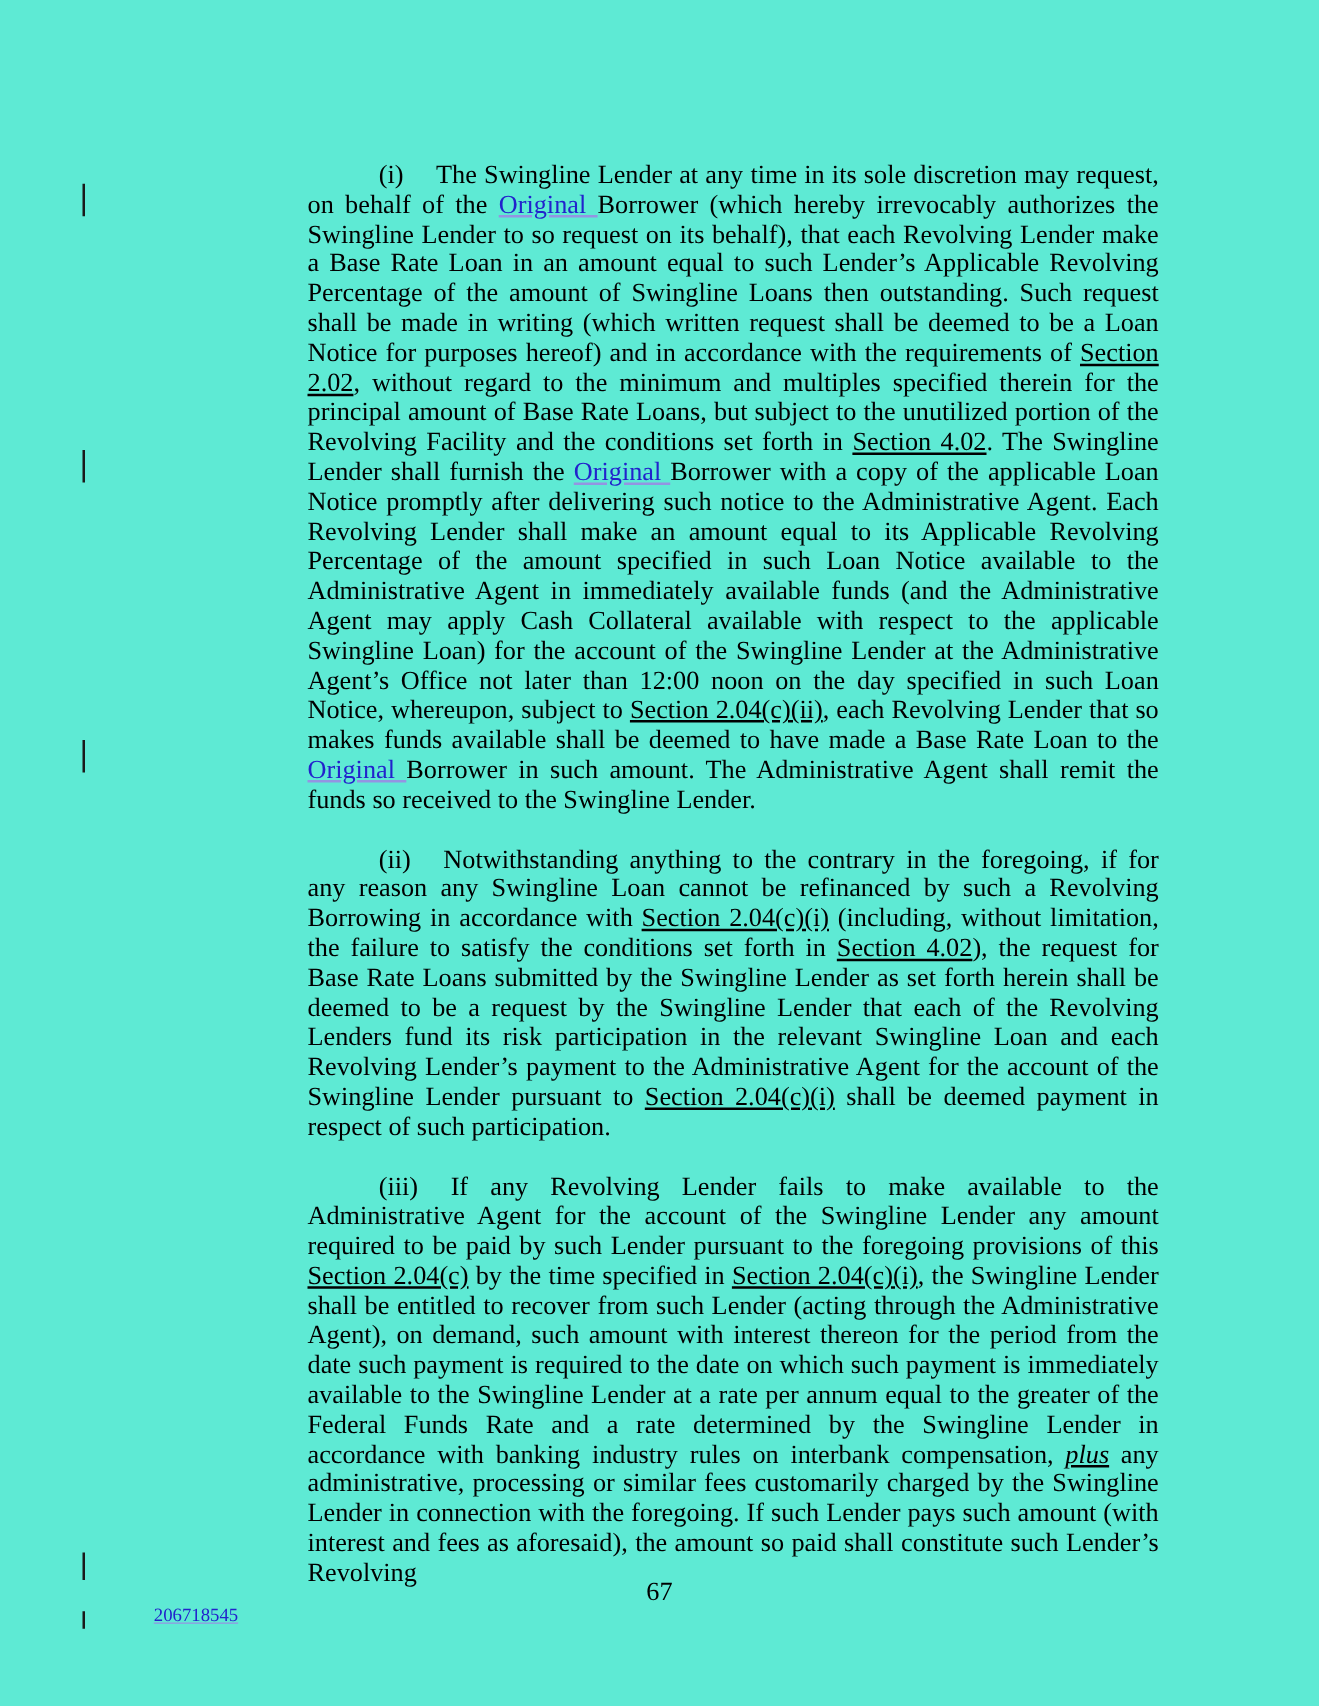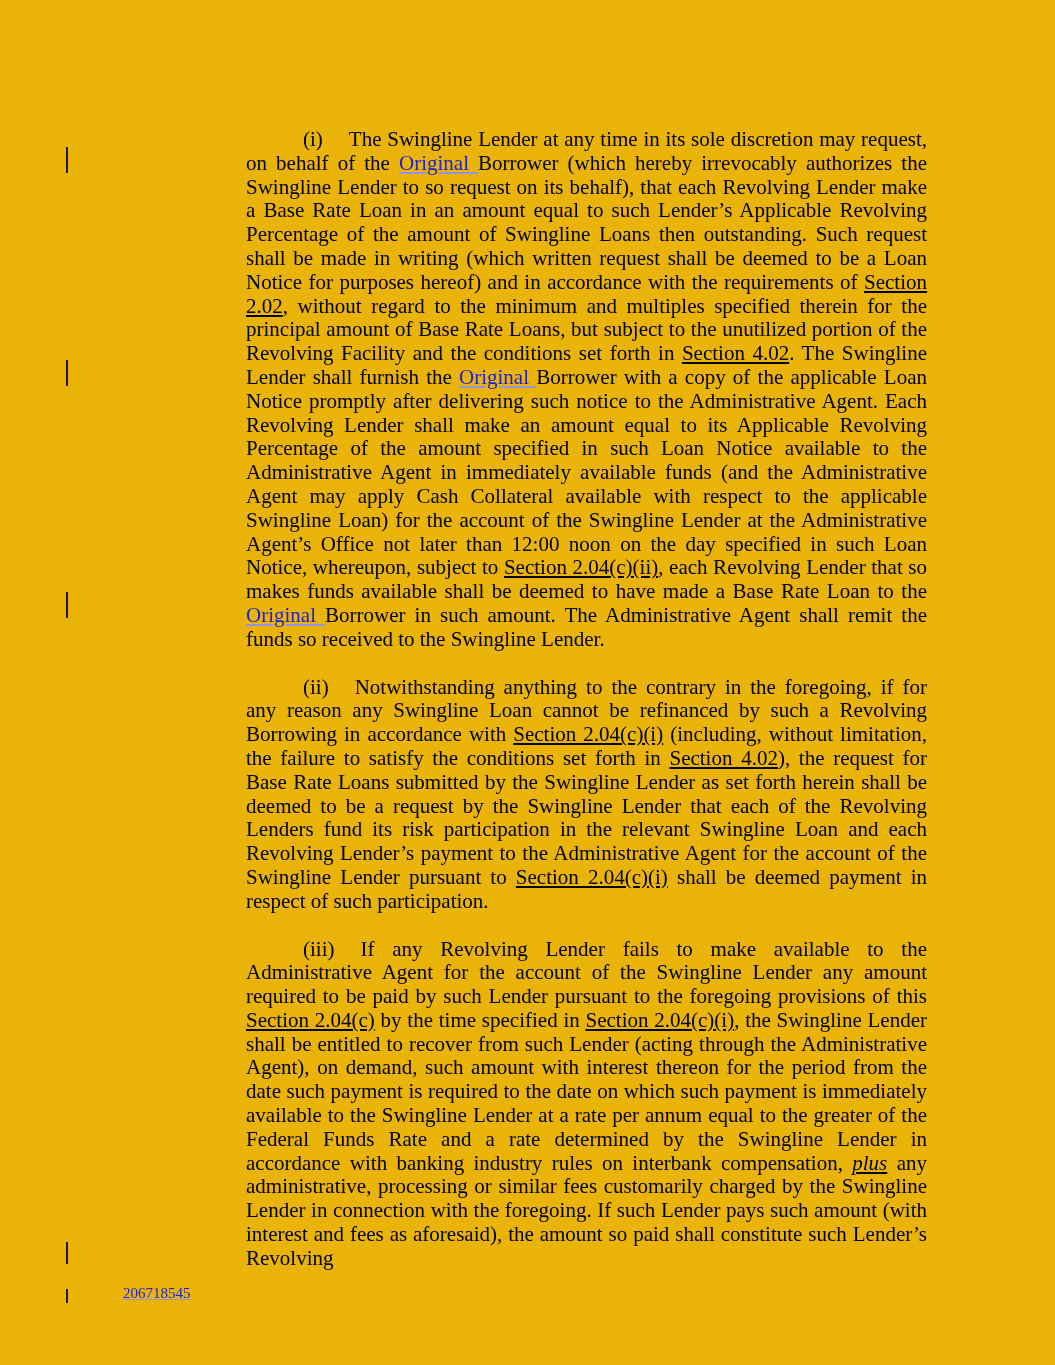--- a/index.html
+++ b/index.html
@@ -5,21 +5,21 @@
   :root {
     --link-color: #2222CC;
     --link-underline: #9494E2;
   }
   * { margin: 0; padding: 0; box-sizing: border-box; }
   html, body { background: #ffffff; }
   .page {
     position: relative;
     width: 1055px;
     height: 1365px;
-    background: #eab308;
+    background: #5eead4;
     font-family: "Liberation Serif", serif;
     color: #000000;
     overflow: hidden;
   }
   .doc-body {
     position: absolute;
     left: 246px;
     top: 128px;
     width: 681px;
     font-size: 21px;
@@ -74,19 +74,20 @@
 </style>
 </head>
 <body>
 
 <div class="page">
   <div class="doc-body">
       <p class="para"><span>(i)</span><span class="tab"></span><span>The Swingline Lender at any time in its sole discretion may request, on behalf of the </span><span class="run-link">Original </span><span>Borrower (which hereby irrevocably authorizes the Swingline Lender to so request on its behalf), that each Revolving Lender make a Base Rate Loan in an amount equal to such Lender’s Applicable Revolving Percentage of the amount of Swingline Loans then outstanding. Such request shall be made in writing (which written request shall be deemed to be a Loan Notice for purposes hereof) and in accordance with the requirements of </span><span class="run-sref">Section 2.02</span><span>, without regard to the minimum and multiples specified therein for the principal amount of Base Rate Loans, but subject to the unutilized portion of the Revolving Facility and the conditions set forth in </span><span class="run-sref">Section 4.02</span><span>. The Swingline Lender shall furnish the </span><span class="run-link">Original </span><span>Borrower with a copy of the applicable Loan Notice promptly after delivering such notice to the Administrative Agent. Each Revolving Lender shall make an amount equal to its Applicable Revolving Percentage of the amount specified in such Loan Notice available to the Administrative Agent in immediately available funds (and the Administrative Agent may apply Cash Collateral available with respect to the applicable Swingline Loan) for the account of the Swingline Lender at the Administrative Agent’s Office not later than 12:00 noon on the day specified in such Loan Notice, whereupon, subject to </span><span class="run-sref">Section 2.04(c)(ii)</span><span>, each Revolving Lender that so makes funds available shall be deemed to have made a Base Rate Loan to the </span><span class="run-link">Original </span><span>Borrower in such amount. The Administrative Agent shall remit the funds so received to the Swingline Lender.</span></p>
       <p class="para"><span>(ii)</span><span class="tab"></span><span>Notwithstanding anything to the contrary in the foregoing, if for any reason any Swingline Loan cannot be refinanced by such a Revolving Borrowing in accordance with </span><span class="run-sref">Section 2.04(c)(i)</span><span> (including, without limitation, the failure to satisfy the conditions set forth in </span><span class="run-sref">Section 4.02</span><span>), the request for Base Rate Loans submitted by the Swingline Lender as set forth herein shall be deemed to be a request by the Swingline Lender that each of the Revolving Lenders fund its risk participation in the relevant Swingline Loan and each Revolving Lender’s payment to the Administrative Agent for the account of the Swingline Lender pursuant to </span><span class="run-sref">Section 2.04(c)(i)</span><span> shall be deemed payment in respect of such participation.</span></p>
       <p class="para"><span>(iii)</span><span class="tab"></span><span>If any Revolving Lender fails to make available to the Administrative Agent for the account of the Swingline Lender any amount required to be paid by such Lender pursuant to the foregoing provisions of this </span><span class="run-sref">Section 2.04(c)</span><span> by the time specified in </span><span class="run-sref">Section 2.04(c)(i)</span><span>, the Swingline Lender shall be entitled to recover from such Lender (acting through the Administrative Agent), on demand, such amount with interest thereon for the period from the date such payment is required to the date on which such payment is immediately available to the Swingline Lender at a rate per annum equal to the greater of the Federal Funds Rate and a rate determined by the Swingline Lender in accordance with banking industry rules on interbank compensation, </span><span class="run-italic">plus</span><span> any administrative, processing or similar fees customarily charged by the Swingline Lender in connection with the foregoing. If such Lender pays such amount (with interest and fees as aforesaid), the amount so paid shall constitute such Lender’s Revolving</span></p>
     </div>
+  <div class="page-number">67</div>
   <div class="footer-id">206718545</div>
 <div class="change-bar" style="top: 147px; height: 26px;"></div>
     <div class="change-bar" style="top: 360px; height: 26px;"></div>
     <div class="change-bar" style="top: 592px; height: 26px;"></div>
     <div class="change-bar" style="top: 1242px; height: 22px;"></div>
     <div class="change-bar" style="top: 1289px; height: 14px;"></div>
   </div>
 
 </body></html>

